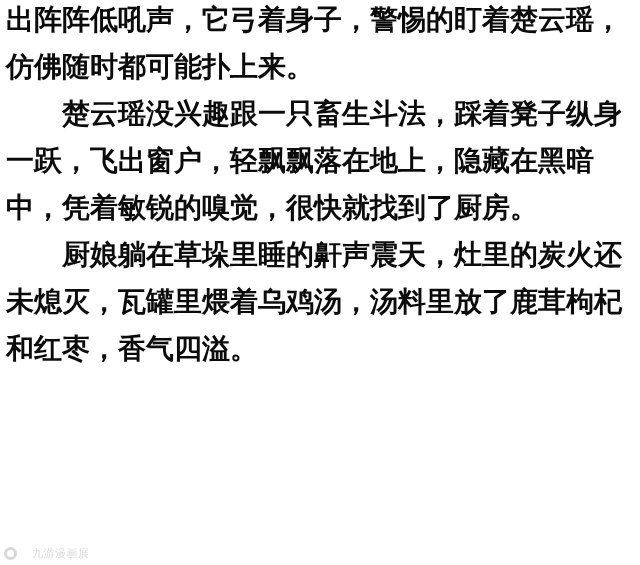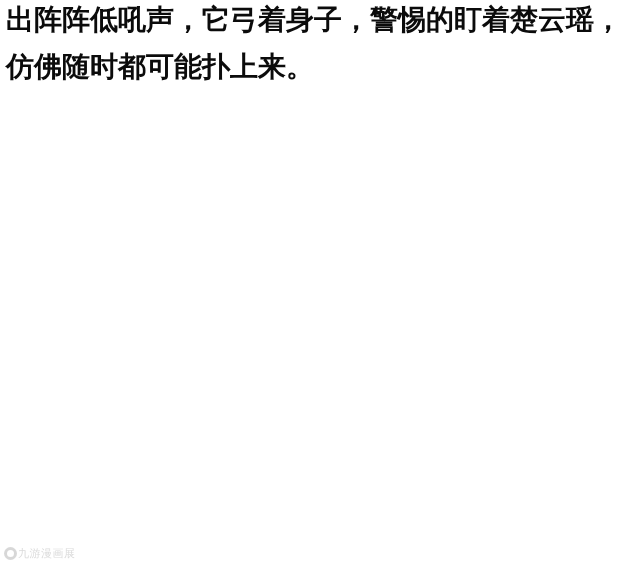--- a/index.html
+++ b/index.html
@@ -34,21 +34,21 @@
   }
   .para.first {
     text-indent: 0;
   }
   .watermark {
     position: absolute;
     left: 4px;
     bottom: 4px;
     display: flex;
     align-items: center;
-    gap: 1px;
+    gap: 15px;
     opacity: 0.55;
   }
   .wm-logo {
     width: 13px;
     height: 13px;
     border-radius: 50%;
     background: #b8b8b8;
     position: relative;
     flex: none;
   }
@@ -70,20 +70,22 @@
     white-space: nowrap;
   }
 </style>
 </head>
 <body>
 
 <div id="page">
 
   <div class="body-text">
     <p class="para first">出阵阵低吼声，它弓着身子，警惕的盯着楚云瑶，仿佛随时都可能扑上来。</p>
+    <p class="para">楚云瑶没兴趣跟一只畜生斗法，踩着凳子纵身一跃，飞出窗户，轻飘飘落在地上，隐藏在黑暗中，凭着敏锐的嗅觉，很快就找到了厨房。</p>
+    <p class="para">厨娘躺在草垛里睡的鼾声震天，灶里的炭火还未熄灭，瓦罐里煨着乌鸡汤，汤料里放了鹿茸枸杞和红枣，香气四溢。</p>
   </div>
 
   <div class="watermark">
     <span class="wm-logo"></span>
     <span class="wm-text">九游漫画展</span>
   </div>
 
 </div>
 
 </body></html>

